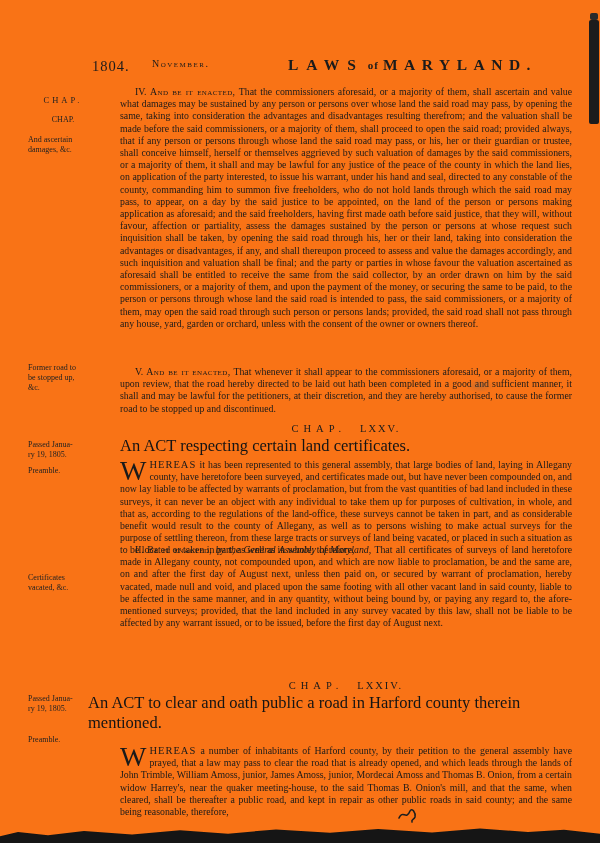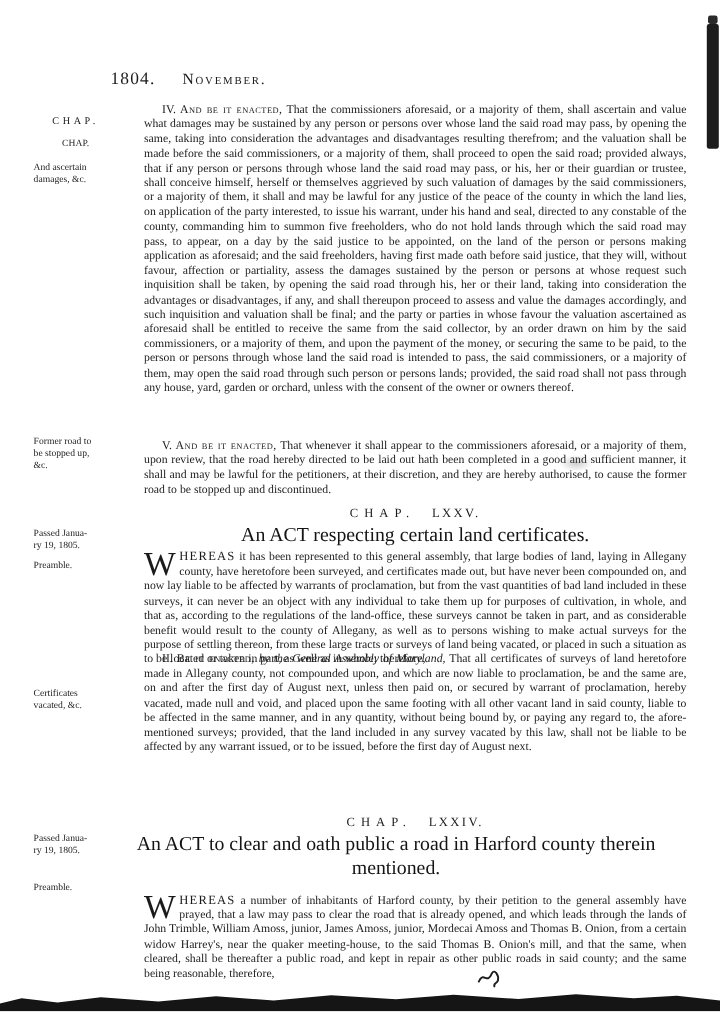--- a/index.html
+++ b/index.html
@@ -1,22 +1,22 @@
 <!DOCTYPE html>
 <html><head>
 <meta charset="utf-8">
 <style>
   html,body{margin:0;padding:0;background:#e9e7e2;}
   .page{
-    position:relative;width:600px;height:843px;background:#ffffff;
+    position:relative;width:600px;height:843px;background:#f97316;
     font-family:"Liberation Serif",serif;color:#1b1b1b;overflow:hidden;
   }
   
   .hdr-year{position:absolute;left:92px;top:58px;font-size:14.5px;letter-spacing:1px;}
-  .hdr-month{position:absolute;left:152px;top:58px;font-size:13px;font-variant:small-caps;letter-spacing:1.5px;}
+  .hdr-month{position:absolute;left:152px;top:58px;font-size:10px;font-variant:small-caps;letter-spacing:1.5px;}
   .hdr-title{position:absolute;left:288px;top:56px;font-size:15.5px;font-weight:bold;white-space:nowrap;}
   .hdr-title .spread{letter-spacing:8px;}
   .hdr-title .spread2{letter-spacing:6.5px;}
   .hdr-title .of{font-size:11px;font-weight:bold;letter-spacing:1px;margin:0 4px 0 0;vertical-align:1px;}
   
   .note{
     position:absolute;left:28px;width:70px;font-size:8px;line-height:9.8px;
     white-space:pre-line;color:#222;
   }
   .note-center{text-align:center;white-space:normal;}
@@ -27,41 +27,42 @@
     text-align:justify;color:#1a1a1a;
   }
   .indent{text-indent:15px;}
   .sc{font-variant:small-caps;letter-spacing:0.4px;}
   .italic{font-style:italic;}
   .dropcap{float:left;font-size:28px;line-height:22px;margin:1px 3px 0 0;}
   .caps{font-size:10.5px;letter-spacing:1px;}
   .chap-heading{position:absolute;left:120px;width:452px;text-align:center;font-size:10.5px;white-space:nowrap;}
   .chap-label{letter-spacing:5px;}
   .chap-num{letter-spacing:2px;margin-left:14px;margin-top:24px;}
-  .act-title{position:absolute;text-align:center;font-size:16.5px;line-height:19.5px;color:#141414;}
+  .act-title{position:absolute;text-align:left;font-size:16.5px;line-height:19.5px;color:#141414;}
   .act-title-75{left:120px;width:452px;top:436px;}
   .act-title-76{left:88px;width:484px;top:693px;}
   
   .bottom-tear{
     position:absolute;left:0;bottom:0;width:600px;height:17px;background:#151515;
     clip-path:polygon(0 60%,3% 35%,8% 55%,14% 30%,22% 50%,30% 25%,38% 45%,46% 20%,55% 40%,63% 18%,72% 38%,80% 15%,88% 35%,94% 22%,100% 45%,100% 100%,0 100%);
   }
   .right-tear{position:absolute;left:589px;top:20px;width:10px;height:104px;background:#1c1c1c;border-radius:2px;}
   .right-tear-blob{position:absolute;left:590px;top:13px;width:8px;height:7px;background:#2a2a2a;border-radius:2px;}
   .smudge{position:absolute;left:466px;top:379px;width:28px;height:14px;
     background:radial-gradient(closest-side,rgba(95,95,95,.3),rgba(95,95,95,0));}
   .ink-mark{position:absolute;left:396px;top:806px;}
 </style>
 </head>
 <body>
 
 <div class="page">
 
   <span class="hdr-year">1804.</span>
   <span class="hdr-month">November.</span>
+  <span class="hdr-title"><span class="spread">LAWS</span> <span class="of">of</span><span class="spread2">MARYLAND.</span></span>
 
   <div class="note" style="top:86px">
     <div class="note-center note-label">CHAP.</div>
     <div class="note-center">CHAP.</div>
     <div>And ascertain
 damages, &amp;c.</div>
   </div>
   <div class="note" style="top:363px">Former road to
 be stopped up,
 &amp;c.</div>

